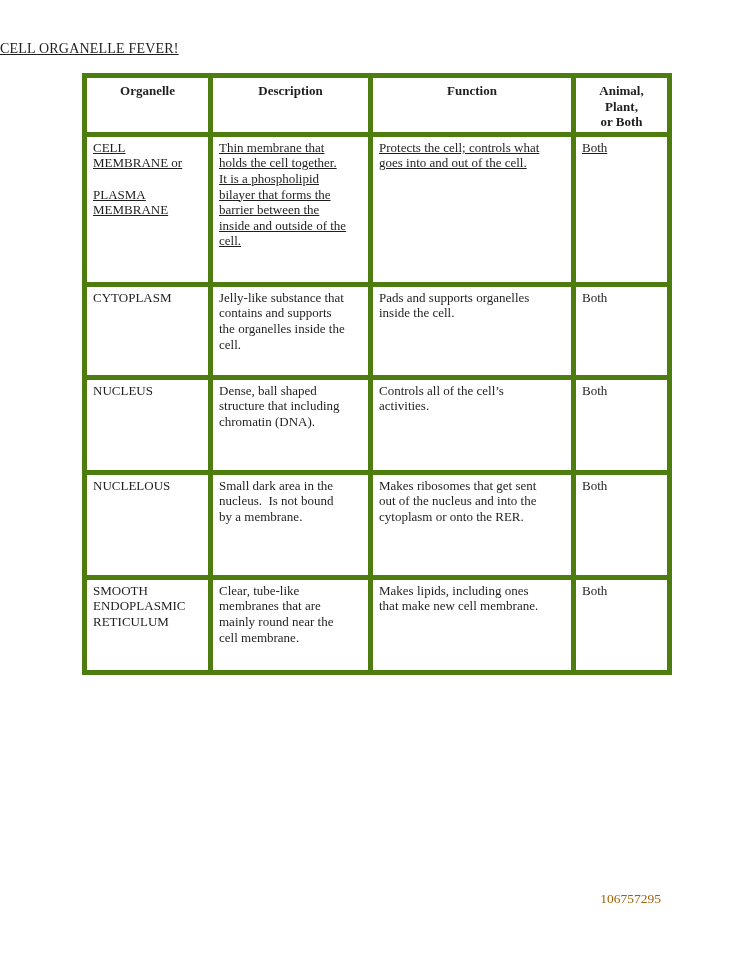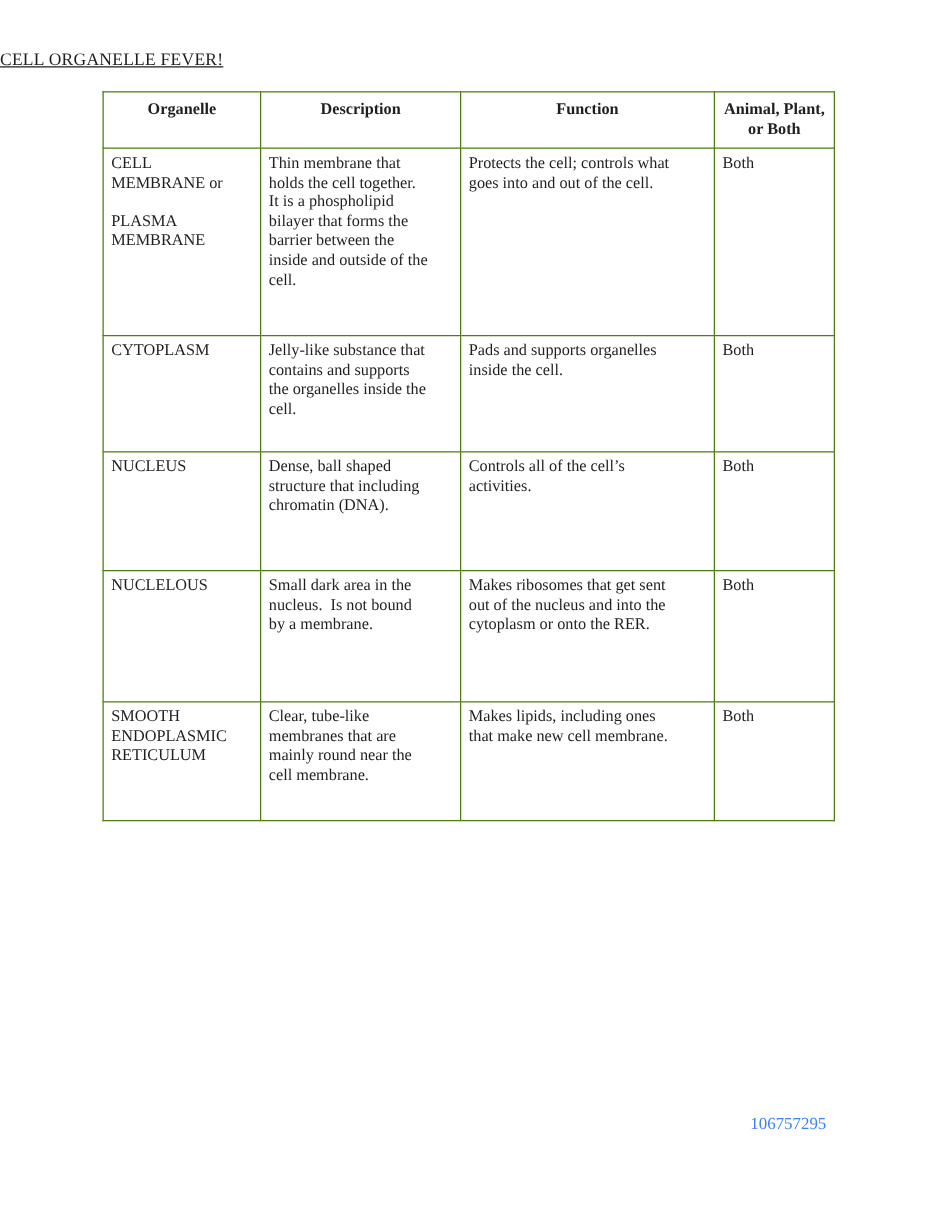--- a/index.html
+++ b/index.html
@@ -36,48 +36,48 @@
     border-collapse: collapse;
     table-layout: fixed;
   }
   .organelle-table col.c1 { width: 126px; }
   .organelle-table col.c2 { width: 160px; }
   .organelle-table col.c3 { width: 203px; }
   .organelle-table col.c4 { width: 96px; }
 
   .organelle-table th,
   .organelle-table td {
-    border: 1px solid #4d7c0f;
+    border: 5px solid #4d7c0f;
     vertical-align: top;
     font-size: 13px;
     line-height: 1.2;
     padding: 3px 6px 2px 6px;
     white-space: pre-wrap;
     word-wrap: break-word;
   }
   .organelle-table th {
     font-weight: 700;
     text-align: center;
     padding-top: 5px;
   }
   .organelle-table thead tr { height: 45px; }
-  .organelle-table tbody tr:nth-child(1) { height: 150px; }
+  .organelle-table tbody tr:nth-child(1) { height: 150px; text-decoration: underline; }
   .organelle-table tbody tr:nth-child(2) { height: 93px; }
   .organelle-table tbody tr:nth-child(3) { height: 95px; }
   .organelle-table tbody tr:nth-child(4) { height: 105px; }
   .organelle-table tbody tr:nth-child(5) { height: 95px; }
   .organelle-table tbody tr:nth-child(6) { height: 95px; }
   .organelle-table tbody tr:nth-child(7) { height: 117px; }
 
   .footer {
     position: absolute;
     top: 891px;
     right: 88px;
     font-size: 13.5px;
-    color: #3b82f6;
+    color: #a16207;
   }
 </style>
 </head>
 <body>
 
 <div class="page">
 
   <div class="title">CELL ORGANELLE FEVER!</div>
 
   <table class="organelle-table">

